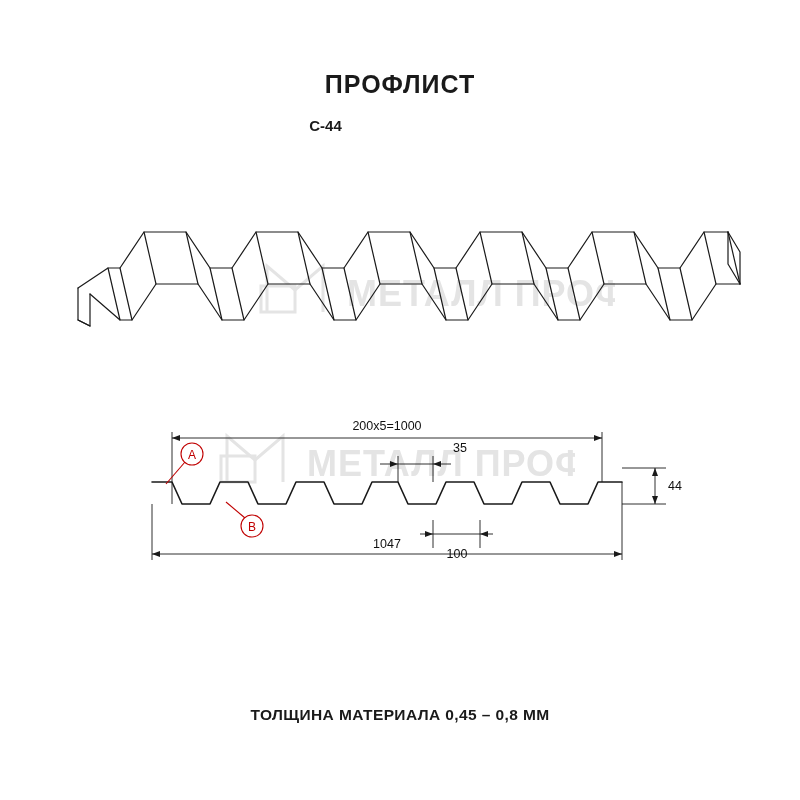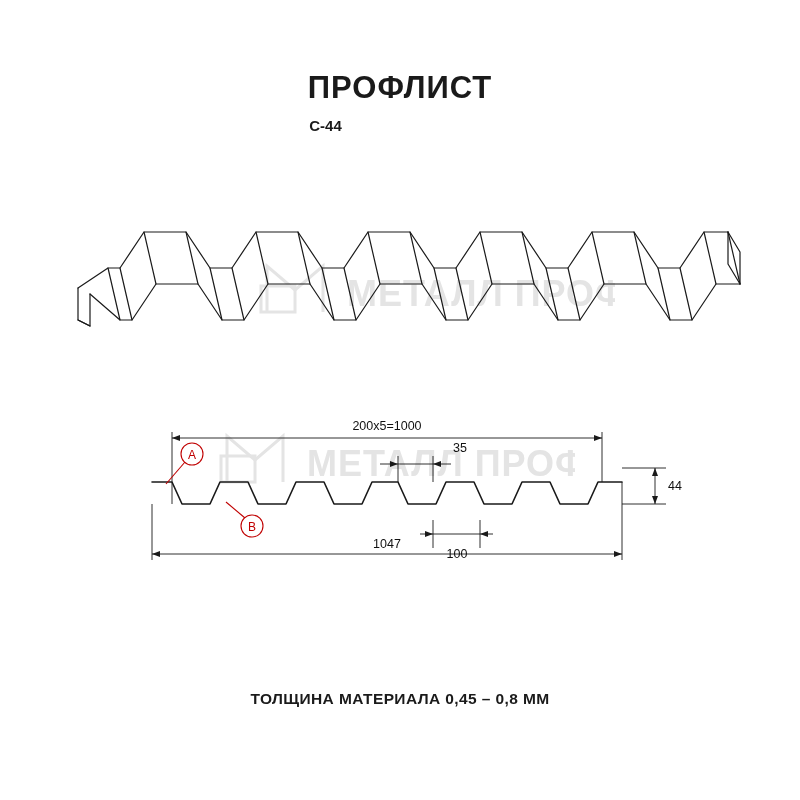--- a/index.html
+++ b/index.html
@@ -19,38 +19,38 @@
     position: relative;
     width: 800px;
     height: 800px;
   }
   .title {
     position: absolute;
     top: 70px;
     left: 0;
     width: 800px;
     text-align: center;
-    font-size: 31px;
+    font-size: 25px;
     font-weight: bold;
     letter-spacing: 1px;
     color: #1a1a1a;
   }
   .subtitle {
     position: absolute;
     top: 117px;
     left: 0;
     width: 651px;
     text-align: center;
     font-size: 15px;
     font-weight: bold;
     color: #1a1a1a;
   }
   .footer-note {
     position: absolute;
-    top: 690px;
+    top: 706px;
     left: 0;
     width: 800px;
     text-align: center;
     font-size: 15.5px;
     font-weight: bold;
     letter-spacing: 0.4px;
     color: #1a1a1a;
   }
   .iso-wrap {
     position: absolute;

